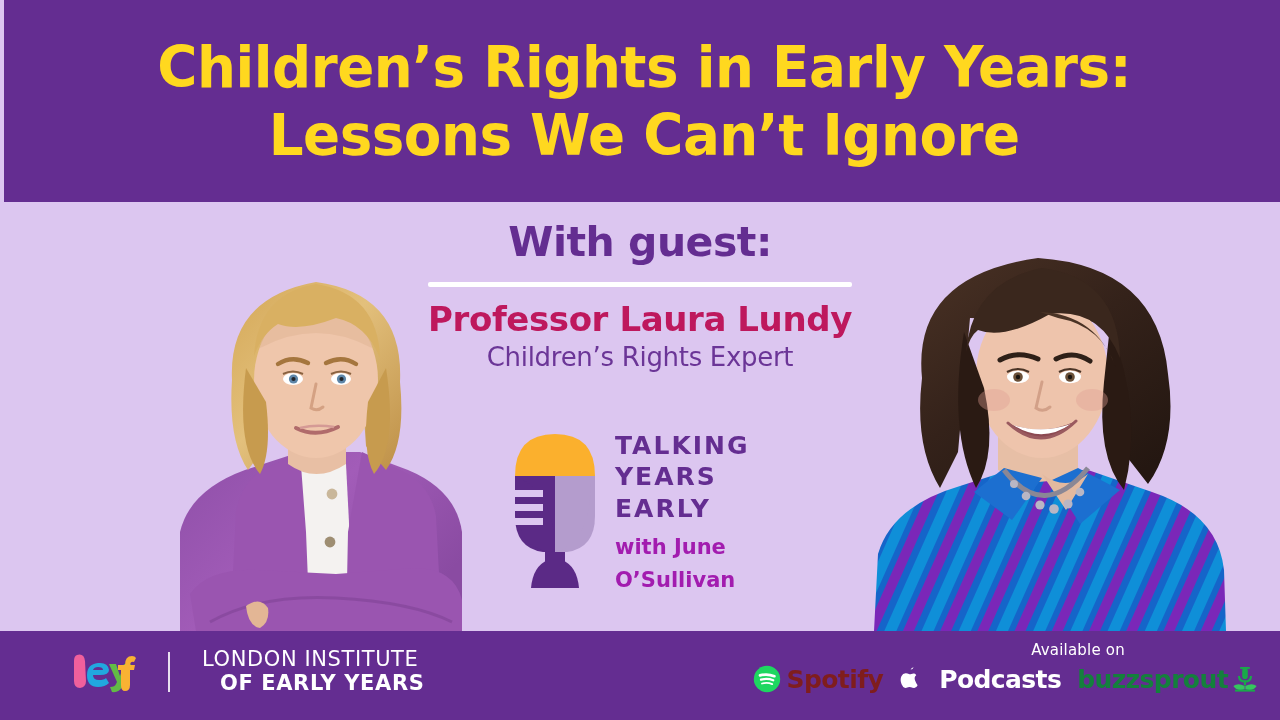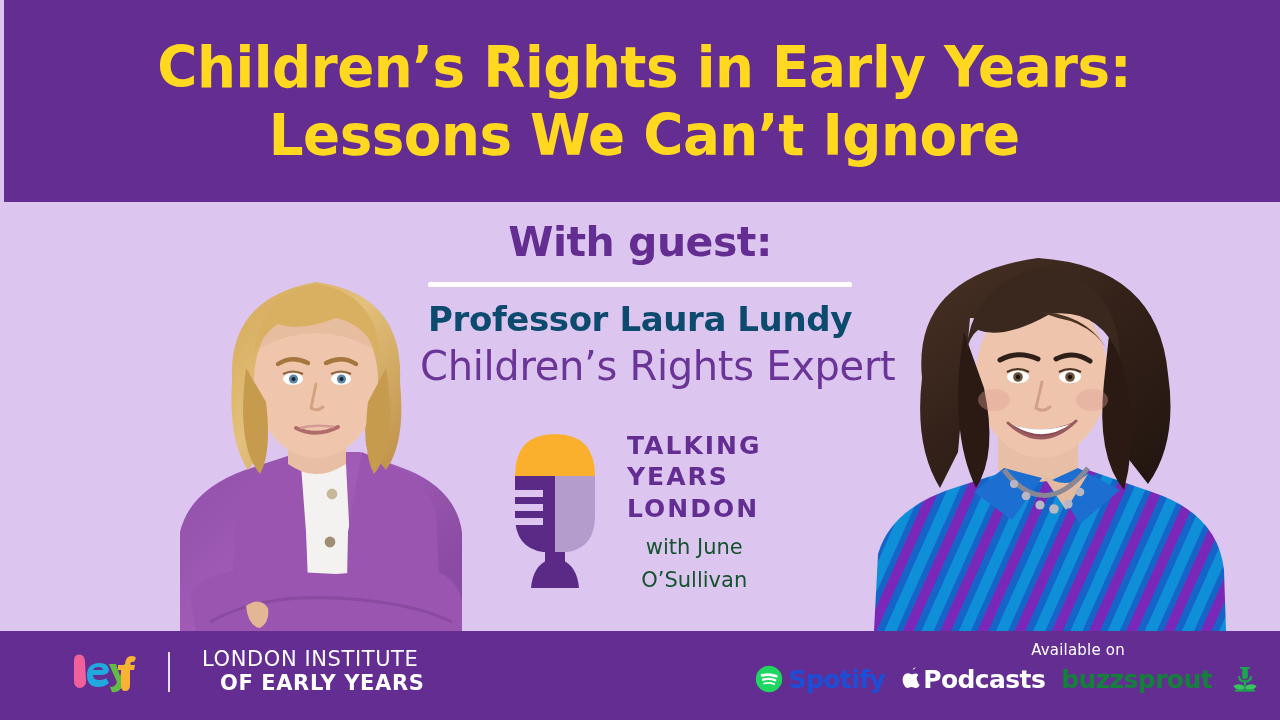--- a/index.html
+++ b/index.html
@@ -66,62 +66,61 @@
   }
   .rule{
     height:5px; background:#FFFFFF;
     margin:17px 8px 11px 8px;
     border-radius:2px;
   }
   .guest-name{
     font-family:"DejaVu Sans", sans-serif;
     font-weight:bold;
     font-size:34px;
-    color:#0c4a6e;
+    color:#be185d;
     letter-spacing:-0.4px;
     line-height:1.25;
     white-space:nowrap;
   }
   .guest-role{
     font-family:"DejaVu Sans", sans-serif;
     font-weight:400;
-    font-size:40px;
+    font-size:26px;
     color:#6B3597;
     letter-spacing:-0.3px;
     line-height:1.25;
     white-space:nowrap;
   }
 
   
   .podcast-logo{
     position:absolute; left:505px; top:218px;
     width:290px; height:185px;
-    display:flex; align-items:flex-start; gap:22px;
+    display:flex; align-items:flex-start; gap:10px;
     z-index:6;
   }
   .mic-wrap{ width:100px; height:175px; position:relative; flex:0 0 100px; }
 
   .logo-text{ padding-top:10px; }
   .logo-word{
     font-family:"DejaVu Sans", sans-serif;
     font-weight:bold;
     font-size:25px;
     letter-spacing:2.0px;
     color:#642D91;
     line-height:1.25;
   }
   .logo-with{
     font-family:"DejaVu Sans", sans-serif;
-    font-weight:400;
+    font-weight:700;
     font-size:21px;
-    color:#14532d;
+    color:#a21caf;
     line-height:1.20;
     margin-top:11px;
     letter-spacing:0px;
-    text-align:center;
   }
 
   
   .portrait{ position:absolute; bottom:0; }
 
   
   .leyf{
     position:absolute; left:70px; top:648px;
     display:flex; align-items:center; gap:32px;
     z-index:8;
@@ -154,21 +153,21 @@
     display:flex; align-items:center; justify-content:flex-end; gap:16px;
   }
   .badge{ display:flex; align-items:center; gap:6px; }
   .badge-text{
     font-family:"DejaVu Sans", sans-serif;
     font-weight:bold;
     font-size:25px;
     letter-spacing:-0.6px;
     line-height:1;
   }
-  .spotify-text{ color:#1d4ed8; }
+  .spotify-text{ color:#7f1d1d; }
   .apple-text{ color:#FFFFFF; }
   .buzz-text{ color:#14803C; font-weight:bold; }
 </style>
 </head>
 <body>
 
 <div class="canvas">
 
   <div class="top-band">
     <div class="title-line">Children’s Rights in Early Years:</div>
@@ -344,21 +343,21 @@
           <rect x="6" y="70" width="32" height="7" fill="#DCC6F0"></rect>
           <rect x="6" y="84" width="32" height="7" fill="#DCC6F0"></rect>
           <rect x="6" y="98" width="32" height="7" fill="#DCC6F0"></rect>
 
           <path d="M0 64 L8 64 L8 112 L0 112 Z" fill="#DCC6F0"></path>
         </svg>
       </div>
       <div class="logo-text">
         <div class="logo-word">TALKING</div>
         <div class="logo-word">YEARS</div>
-        <div class="logo-word">LONDON</div>
+        <div class="logo-word">EARLY</div>
         <div class="logo-with">with June</div>
         <div class="logo-with" style="margin-top:8px">O’Sullivan</div>
       </div>
     </div>
 
   </div>
 
   <div class="bottom-band"></div>
 
   <div class="leyf">
@@ -386,29 +385,29 @@
       <div class="badge">
         <svg width="28" height="28" viewBox="0 0 28 28">
           <circle cx="14" cy="14" r="13.2" fill="#1ED760"></circle>
           <path d="M7 10.4 Q14.5 8.4 21.4 11.2" stroke="#FFFFFF" stroke-width="2.7" fill="none" stroke-linecap="round"></path>
           <path d="M8 14.6 Q14.5 12.9 20.2 15.3" stroke="#FFFFFF" stroke-width="2.2" fill="none" stroke-linecap="round"></path>
           <path d="M9 18.5 Q14.5 17.1 19.2 19.1" stroke="#FFFFFF" stroke-width="1.8" fill="none" stroke-linecap="round"></path>
         </svg>
         <span class="badge-text spotify-text">Spotify</span>
       </div>
 
-      <div class="badge" style="gap:0">
+      <div class="badge" style="gap:18px">
         <svg width="22" height="28" viewBox="0 0 22 28">
           <path d="M14.6 2.2 Q12.6 2.6 11.6 4.6 Q13.6 4.8 14.6 2.2 Z" fill="#FFFFFF"></path>
           <path d="M17.2 10.2 Q14.8 11.8 16.1 15.6 Q17 18.3 18.6 20.2 Q17.2 23.2 15.1 23.1 Q13.4 23 12 22.3 Q10.6 21.6 9.1 22.3 Q7.4 23.1 6.2 23.1 Q4 22.8 2.6 19.3 Q0.8 14.8 2.4 11.2 Q3.8 8.1 7 8.3 Q8.5 8.4 9.9 9 Q11.1 9.5 12.3 9 Q13.8 8.3 15.2 8.5 Q16.6 8.7 17.2 10.2 Z" fill="#FFFFFF"></path>
         </svg>
         <span class="badge-text apple-text">Podcasts</span>
       </div>
 
-      <div class="badge" style="gap:20px">
+      <div class="badge" style="gap:4px">
         <span class="badge-text buzz-text">buzzsprout</span>
         <svg width="26" height="28" viewBox="0 0 26 28">
           <rect x="10.2" y="3" width="5.6" height="11" rx="2.8" fill="#19A94A"></rect>
           <path d="M7 11 Q7 16.5 13 16.5 Q19 16.5 19 11" stroke="#19A94A" stroke-width="2.1" fill="none"></path>
           <rect x="11.9" y="15.5" width="2.2" height="5" fill="#19A94A"></rect>
           <rect x="8.2" y="2" width="9.6" height="1.9" fill="#19A94A"></rect>
           <path d="M12.6 21 Q6 17.5 1.4 21 Q5 26.6 12.6 24.3 Z" fill="#35C65E"></path>
           <path d="M13.4 21 Q20 17.5 24.6 21 Q21 26.6 13.4 24.3 Z" fill="#35C65E"></path>
           <rect x="3" y="24.6" width="20" height="2" fill="#19A94A"></rect>
         </svg>

